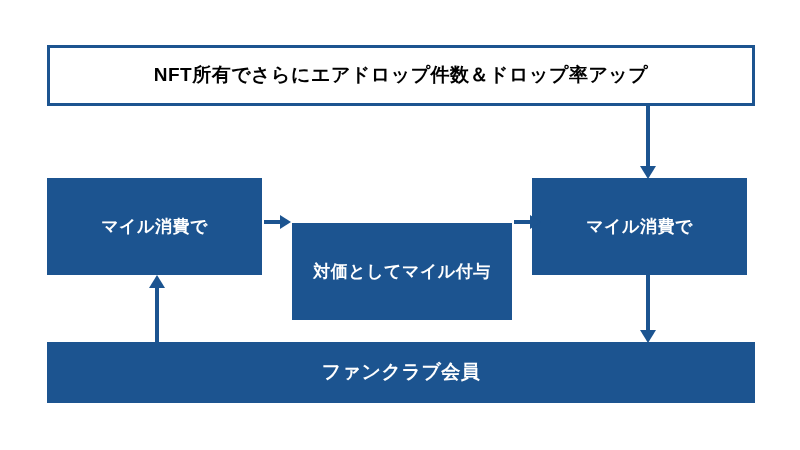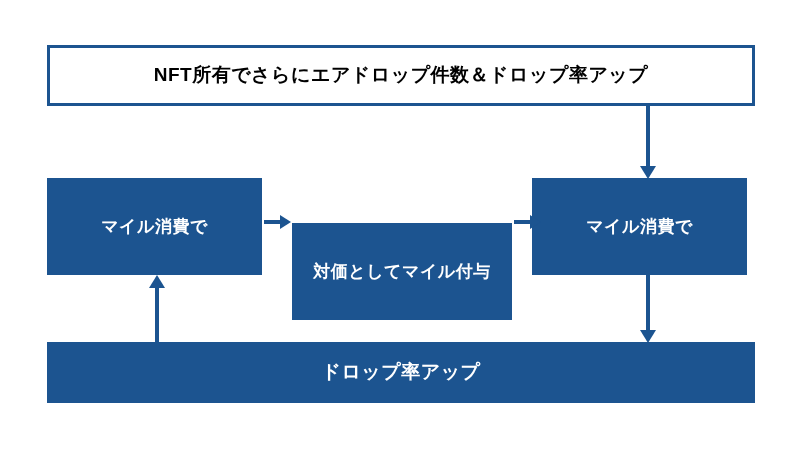--- a/index.html
+++ b/index.html
@@ -119,21 +119,21 @@
     <span>対価としてマイル付与</span>
   </div>
 
   <div class="node filled" id="node-airdrop">
     <span class="line-stack">
       <span>マイル消費で</span><br>
     </span>
   </div>
 
   <div class="node filled" id="node-fanclub">
-    <span>ドロップ率アップ</span>
+    <span>ファンクラブ会員</span>
   </div>
 
   <div class="arrow" id="arrow-learning-to-miles">
     <svg width="27" height="20" viewBox="0 0 27 20">
       <rect x="0" y="8" width="19" height="4" fill="#1c5490"></rect>
       <polygon points="16,3 27,10 16,17" fill="#1c5490"></polygon>
     </svg>
   </div>
 
   <div class="arrow" id="arrow-miles-to-airdrop">

